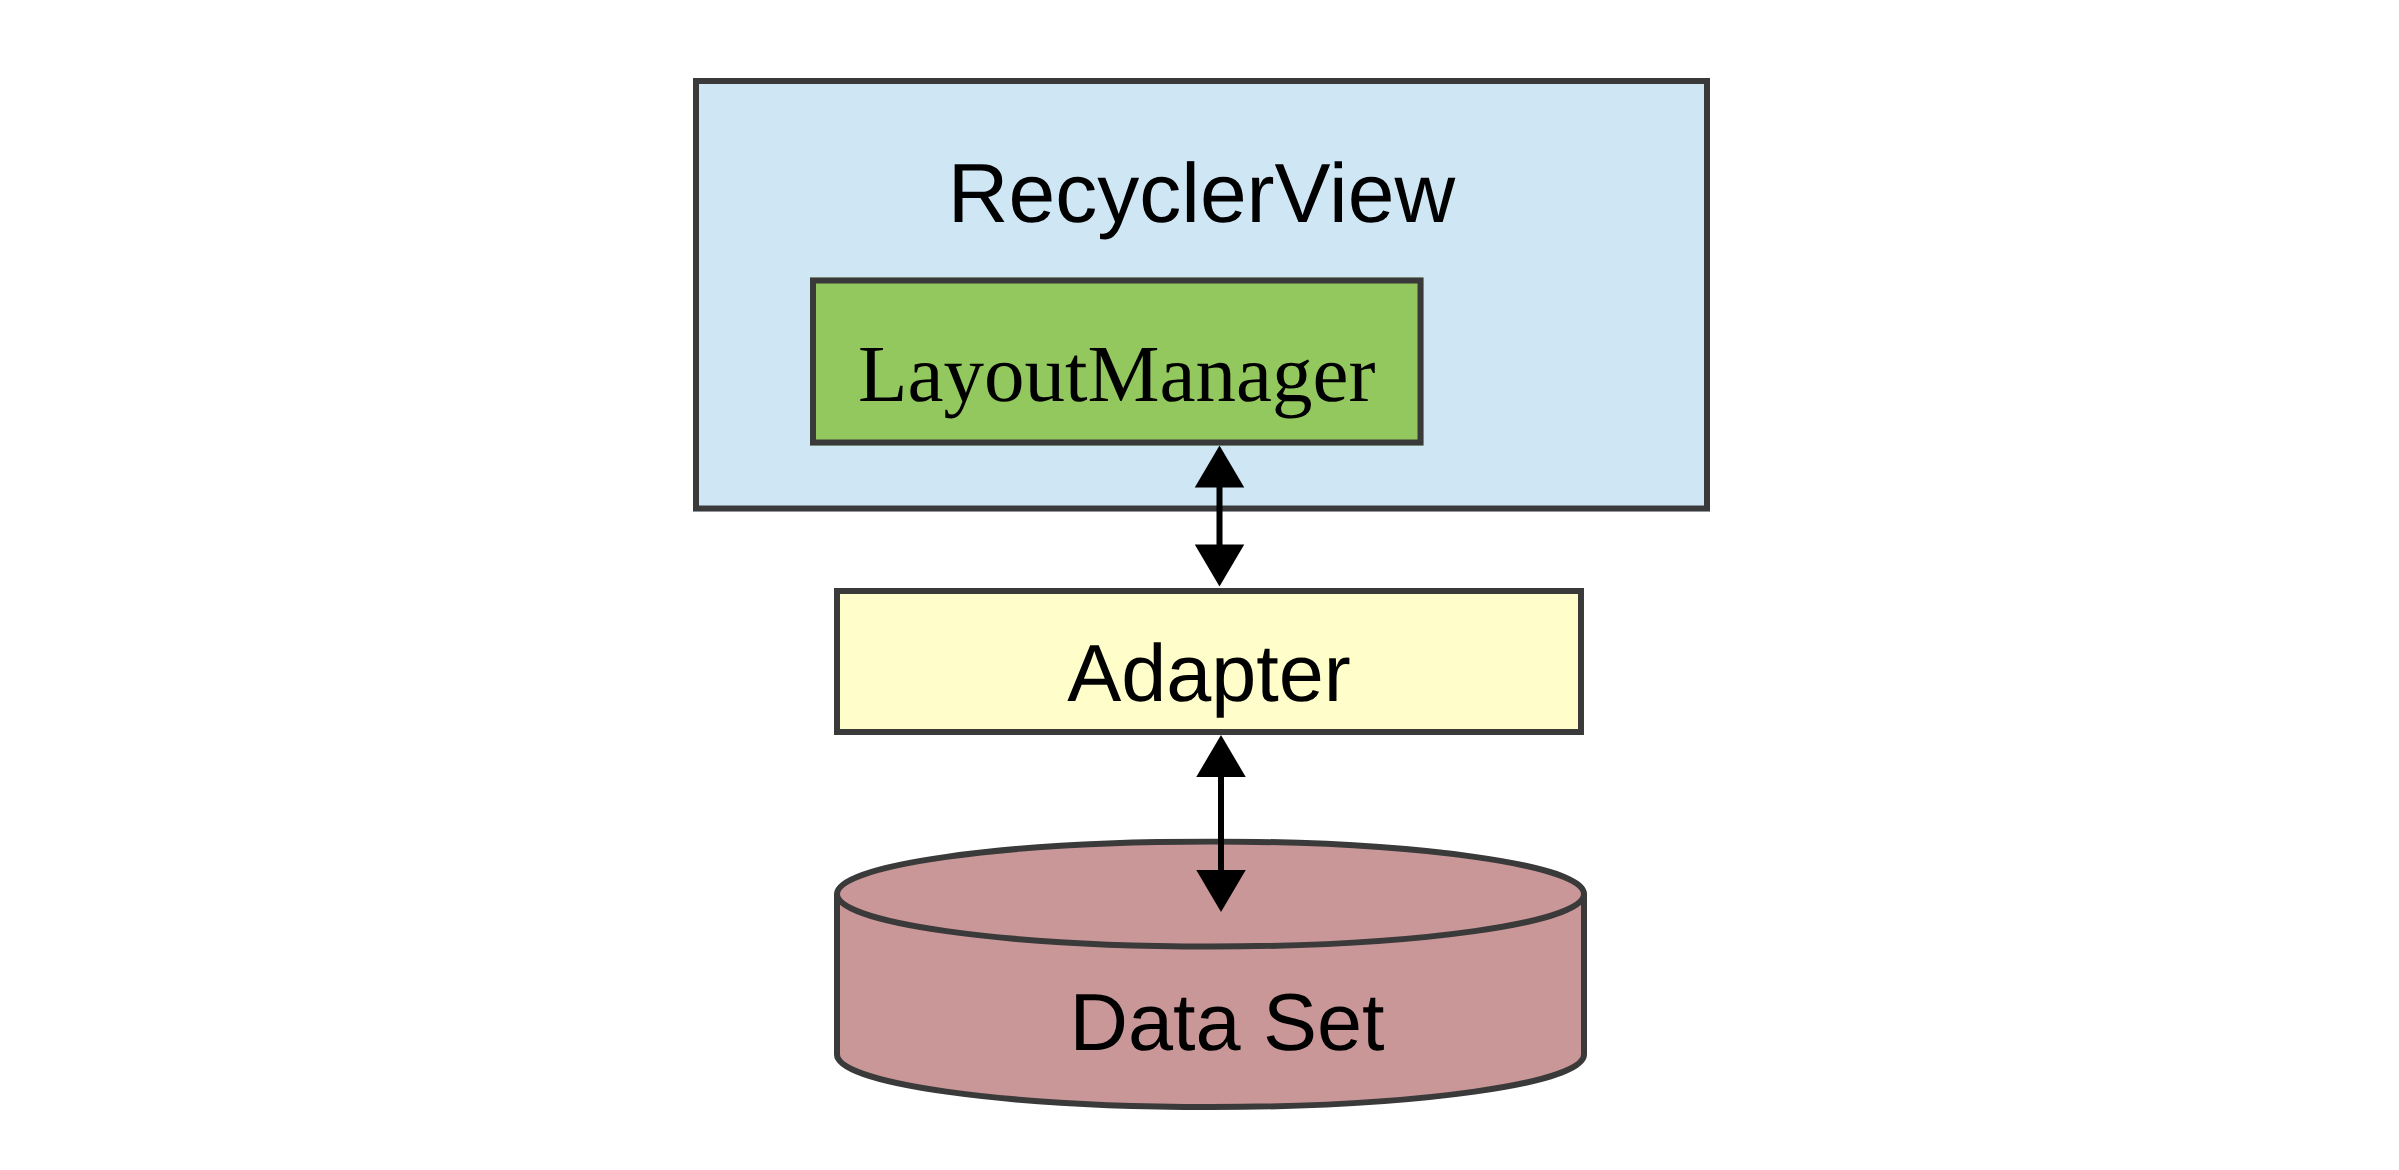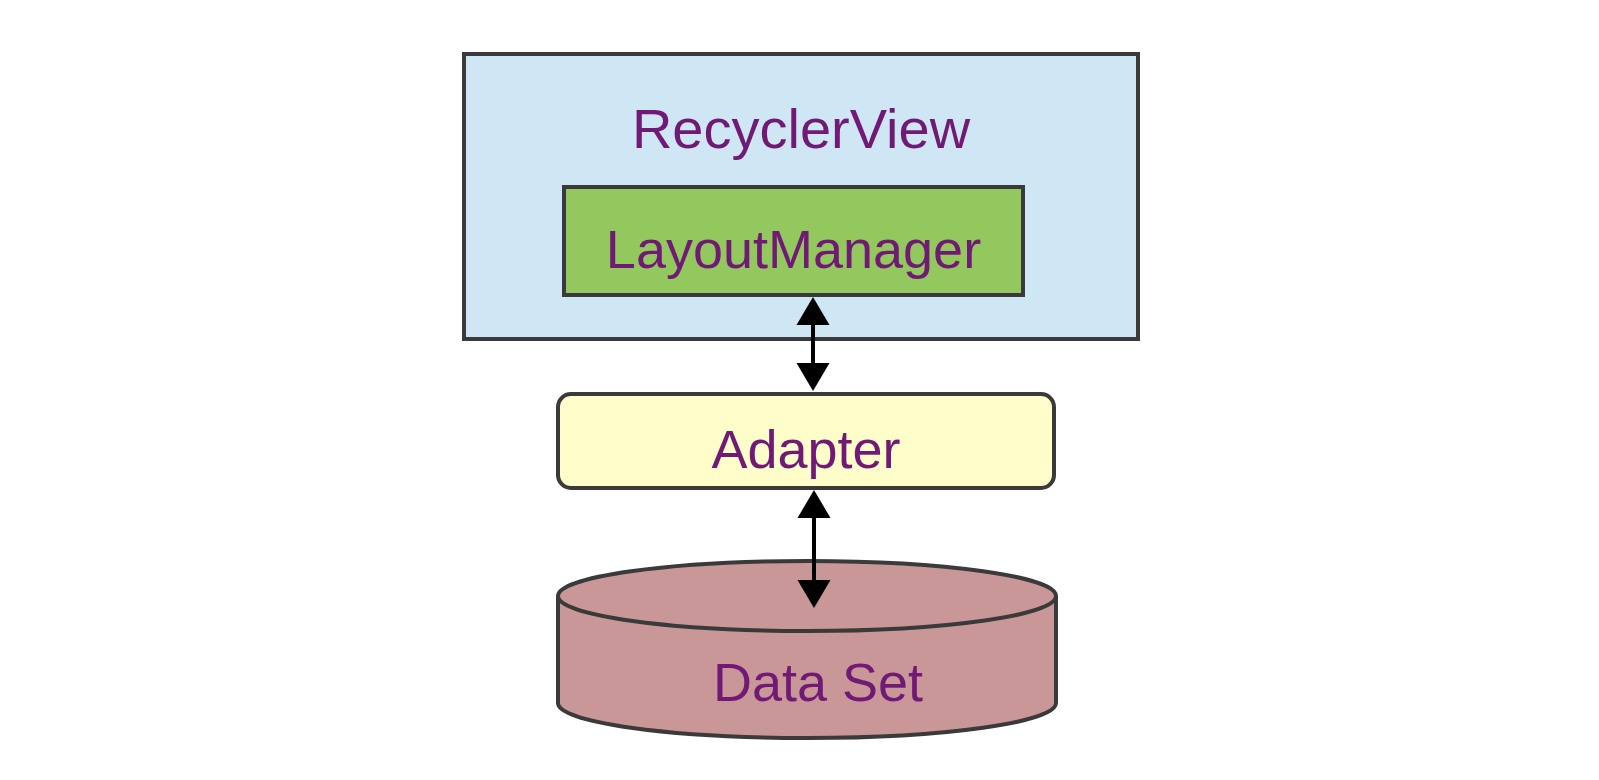--- a/index.html
+++ b/index.html
@@ -17,21 +17,21 @@
   }
   .node-box {
     position: absolute;
     box-sizing: border-box;
     border: 4px solid #3a3a3a;
     display: flex;
     align-items: center;
     justify-content: center;
   }
   .node-label {
-    color: #701a75;
+    color: #000000;
     font-size: 54px;
     line-height: 1;
     white-space: nowrap;
     text-align: center;
     margin-top: 15px;
   }
   
   #rv-box {
     left: 462px;
     top: 52px;
@@ -45,24 +45,25 @@
     top: 0;
     width: 100%;
     height: 130px;
     display: flex;
     align-items: center;
     justify-content: center;
   }
   #rv-label { font-size: 56px; }
   
   #lm-box {
-    left: 562px;
+    left: 540px;
     top: 185px;
-    width: 463px;
+    width: 409px;
     height: 112px;
+    font-family: Liberation Serif, serif;
   }
   
   #adapter-box {
     left: 556px;
     top: 392px;
     width: 500px;
     height: 98px;
   }
   
   #cylinder-wrap {
@@ -104,21 +105,21 @@
   <div id="lm-box" class="node-box" style="background-color: rgb(147, 200, 94); border-color: rgb(58, 58, 58);">
     <span class="node-label">LayoutManager</span>
   </div>
 
   <svg id="arrow-1" class="arrow" width="36" height="94" viewBox="0 0 36 94">
     <line x1="18" y1="12" x2="18" y2="82" stroke-width="4" stroke="#000000"></line>
     <polygon points="18,0 34.5,28 1.5,28" fill="#000000"></polygon>
     <polygon points="18,94 34.5,66 1.5,66" fill="#000000"></polygon>
   </svg>
 
-  <div id="adapter-box" class="node-box" style="background-color: rgb(255, 253, 202); border-color: rgb(58, 58, 58); border-radius: 15px;">
+  <div id="adapter-box" class="node-box" style="background-color: rgb(255, 253, 202); border-color: rgb(58, 58, 58);">
     <span class="node-label">Adapter</span>
   </div>
 
   <svg id="arrow-2" class="arrow" width="36" height="118" viewBox="0 0 36 118">
     <line x1="18" y1="12" x2="18" y2="106" stroke-width="4" stroke="#000000"></line>
     <polygon points="18,0 34.5,28 1.5,28" fill="#000000"></polygon>
     <polygon points="18,118 34.5,90 1.5,90" fill="#000000"></polygon>
   </svg>
 
   <svg id="cylinder-wrap" width="502" height="181" viewBox="0 0 502 181">

